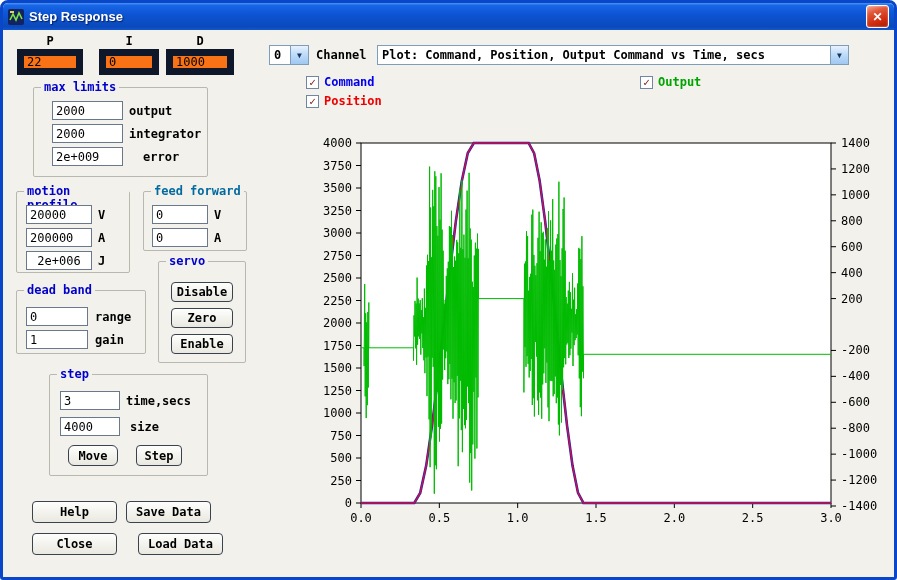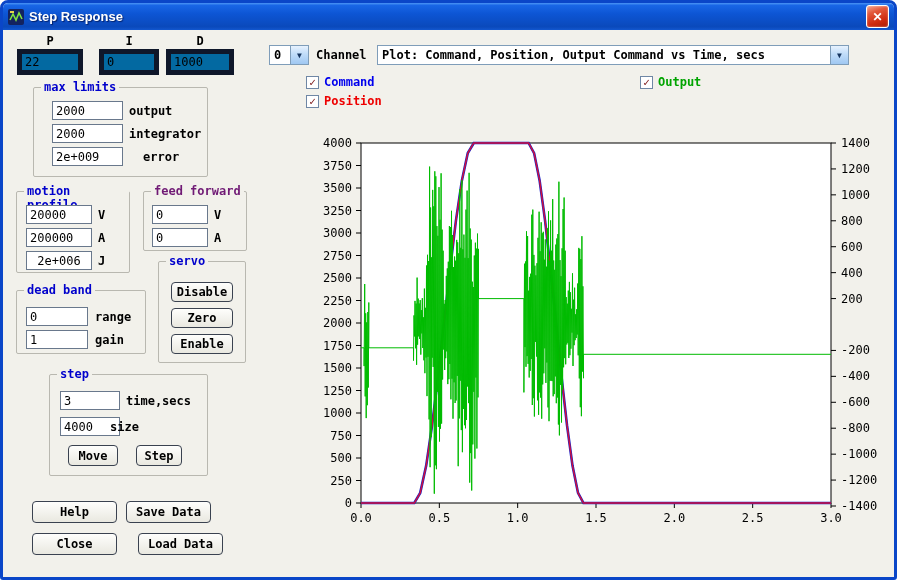--- a/index.html
+++ b/index.html
@@ -13,21 +13,21 @@
        text-shadow:1px 1px 1px rgba(0,20,80,.8);}
   #appicon{width:16px;height:16px;flex:0 0 16px;}
   #close{margin-left:auto;width:21px;height:21px;border:1px solid #fff;border-radius:3px;
        background:linear-gradient(160deg,#f4a68e 0%,#e2573a 30%,#cf2a0e 70%,#a81c05 100%);
        color:#fff;display:flex;align-items:center;justify-content:center;
        font-family:"Liberation Sans",sans-serif;font-size:12px;font-weight:bold;cursor:pointer;
        box-shadow:inset 0 0 2px rgba(255,255,255,.6);}
   .abs{position:absolute;}
   .lbl{position:absolute;font-weight:bold;white-space:pre;}
   .ctr{text-align:center;}
-  .inp{position:absolute;background:#0369a1;border:5px solid #0f172a;height:26px;box-sizing:border-box;
+  .inp{position:absolute;background:#f97316;border:7px solid #0f172a;height:26px;box-sizing:border-box;
        font:12px "DejaVu Sans Mono",monospace;padding:0 3px;outline:none;}
   .group{position:absolute;border:1px solid #b9b8b0;border-radius:2px;}
   .group-title{position:absolute;top:-8px;left:7px;background:#f2f1eb;padding:0 3px;font-weight:bold;line-height:14px;}
   .row-inp{position:absolute;background:#fff;border:1px solid #69788c;height:19px;box-sizing:border-box;
        font:12px "DejaVu Sans Mono",monospace;padding:0 3px;outline:none;}
   .btn{position:absolute;display:flex;align-items:center;justify-content:center;box-sizing:border-box;
        background:linear-gradient(#fefefc,#e9e8e0);border:1px solid #3a4250;border-radius:4px;
        font-weight:bold;font-size:12px;font-family:inherit;cursor:pointer;}
   .cb{position:absolute;display:flex;align-items:flex-start;gap:5px;cursor:pointer;}
   .cb-box{width:13px;height:13px;background:#fff;border:1px solid #6f87a5;box-sizing:border-box;
@@ -104,21 +104,21 @@
     <div class="group-title" style="color: rgb(0, 0, 204);">motion profile</div>
     <input class="row-inp" style="left: 9px; top: 13px; width: 66px;" value="20000">
     <div class="lbl" style="left:81px;top:16px;">V</div>
     <input class="row-inp" style="left: 9px; top: 36px; width: 66px;" value="200000">
     <div class="lbl" style="left:81px;top:39px;">A</div>
     <input class="row-inp" style="left: 9px; top: 59px; width: 66px; text-align: center;" value="2e+006">
     <div class="lbl" style="left:81px;top:62px;">J</div>
   </div>
 
   <div class="group" style="left:140px;top:188px;width:102px;height:58px;">
-    <div class="group-title" style="color: #701a75;">feed forward</div>
+    <div class="group-title" style="color: #0369a1;">feed forward</div>
     <input class="row-inp" style="left: 8px; top: 13px; width: 56px;" value="0">
     <div class="lbl" style="left:70px;top:16px;">V</div>
     <input class="row-inp" style="left: 8px; top: 36px; width: 56px;" value="0">
     <div class="lbl" style="left:70px;top:39px;">A</div>
   </div>
 
   <div class="group" style="left:155px;top:258px;width:86px;height:100px;">
     <div class="group-title" style="color: rgb(0, 0, 204);">servo</div>
     <div class="btn" style="left:12px;top:20px;width:62px;height:20px;text-align:center;">Disable</div>
     <div class="btn" style="left:12px;top:46px;width:62px;height:20px;">Zero</div>
@@ -131,22 +131,22 @@
     <div class="lbl" style="left:78px;top:19px;">range</div>
     <input class="row-inp" style="left: 9px; top: 39px; width: 62px;" value="1">
     <div class="lbl" style="left:78px;top:42px;">gain</div>
   </div>
 
   <div class="group" style="left:46px;top:371px;width:157px;height:100px;">
     <div class="group-title" style="color: rgb(0, 0, 204);">step</div>
     <input class="row-inp" style="left: 10px; top: 16px; width: 60px;" value="3">
     <div class="lbl" style="left:76px;top:19px;">time,secs</div>
     <input class="row-inp" style="left: 10px; top: 42px; width: 60px;" value="4000">
-    <div class="lbl" style="left:60px;top:45px;text-align:right;">size</div>
-    <div class="btn" style="left:18px;top:70px;width:50px;height:21px;">Move</div>
+    <div class="lbl" style="left:80px;top:45px;text-align:right;">size</div>
+    <div class="btn" style="left:18px;top:70px;width:50px;height:21px;border-radius:6px;">Move</div>
     <div class="btn" style="left:86px;top:70px;width:46px;height:21px;">Step</div>
   </div>
 
   <div class="btn" style="left:29px;top:498px;width:85px;height:22px;">Help</div>
   <div class="btn" style="left:123px;top:498px;width:85px;height:22px;">Save Data</div>
   <div class="btn" style="left:29px;top:530px;width:85px;height:22px;">Close</div>
   <div class="btn" style="left:123px;top:530px;width:85px;height:22px;margin-left:12px;">Load Data</div>
 
   <svg class="abs" style="left:320px;top:120px;" width="572" height="430">
       <rect x="38" y="20" width="470" height="360" fill="#ffffff"></rect>

